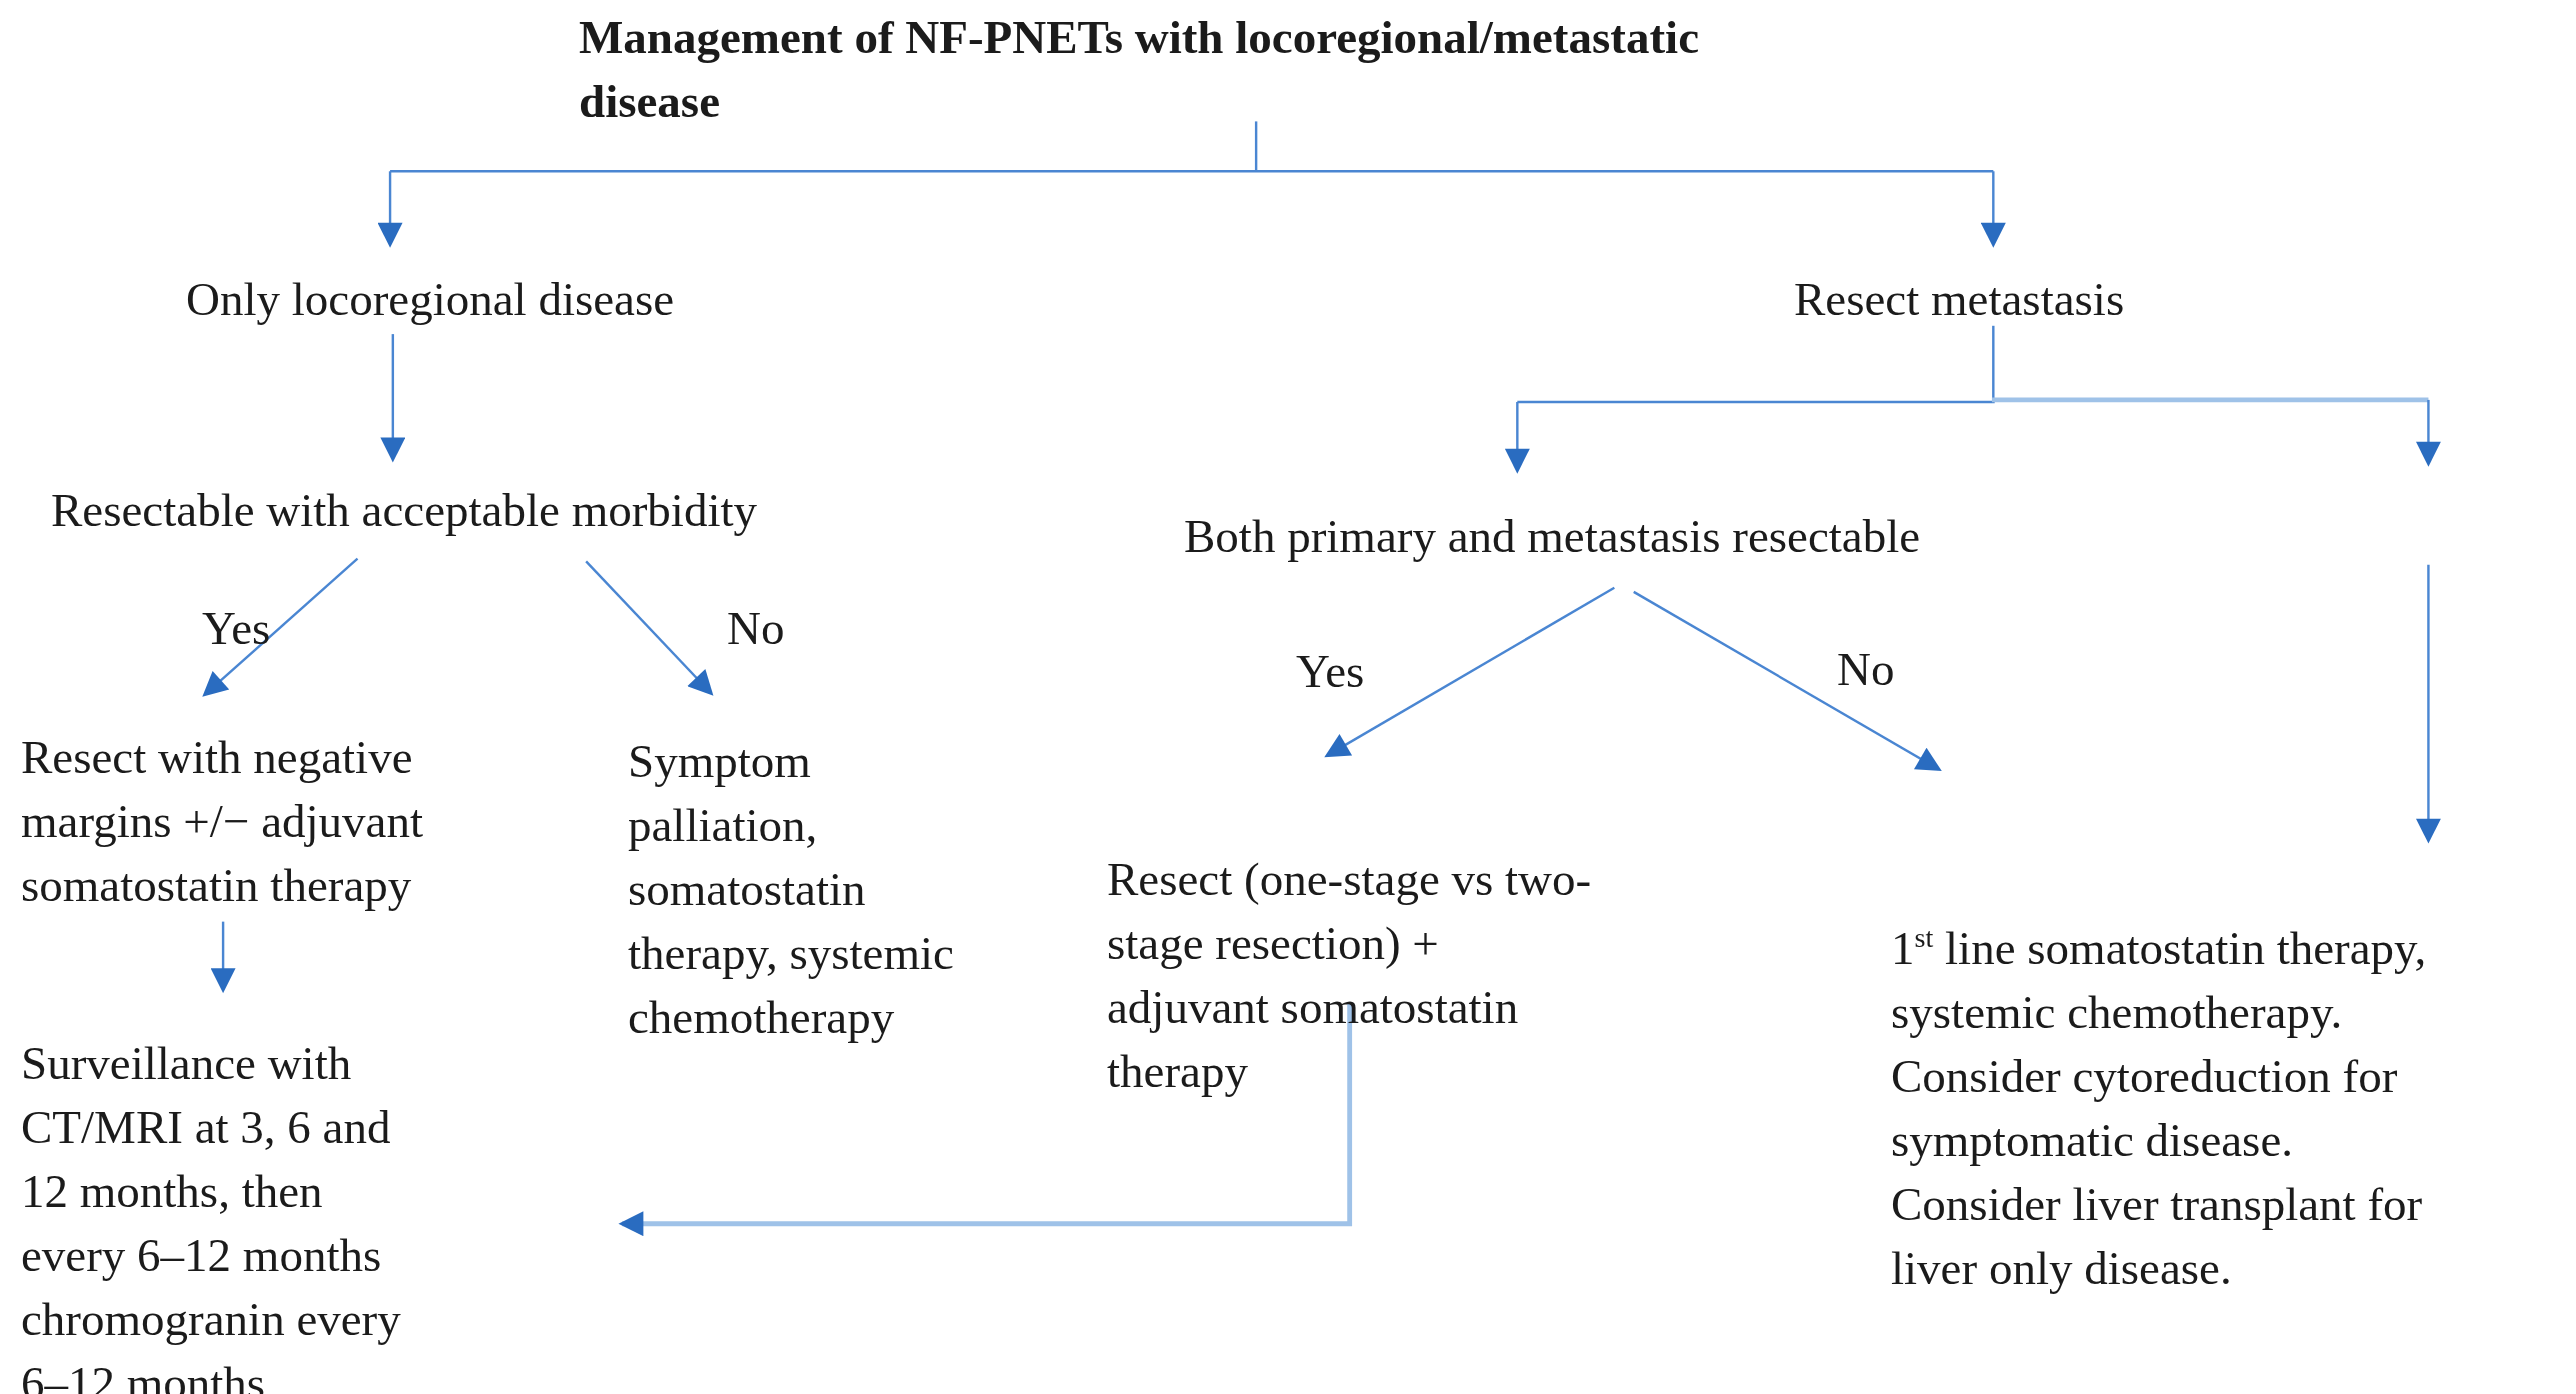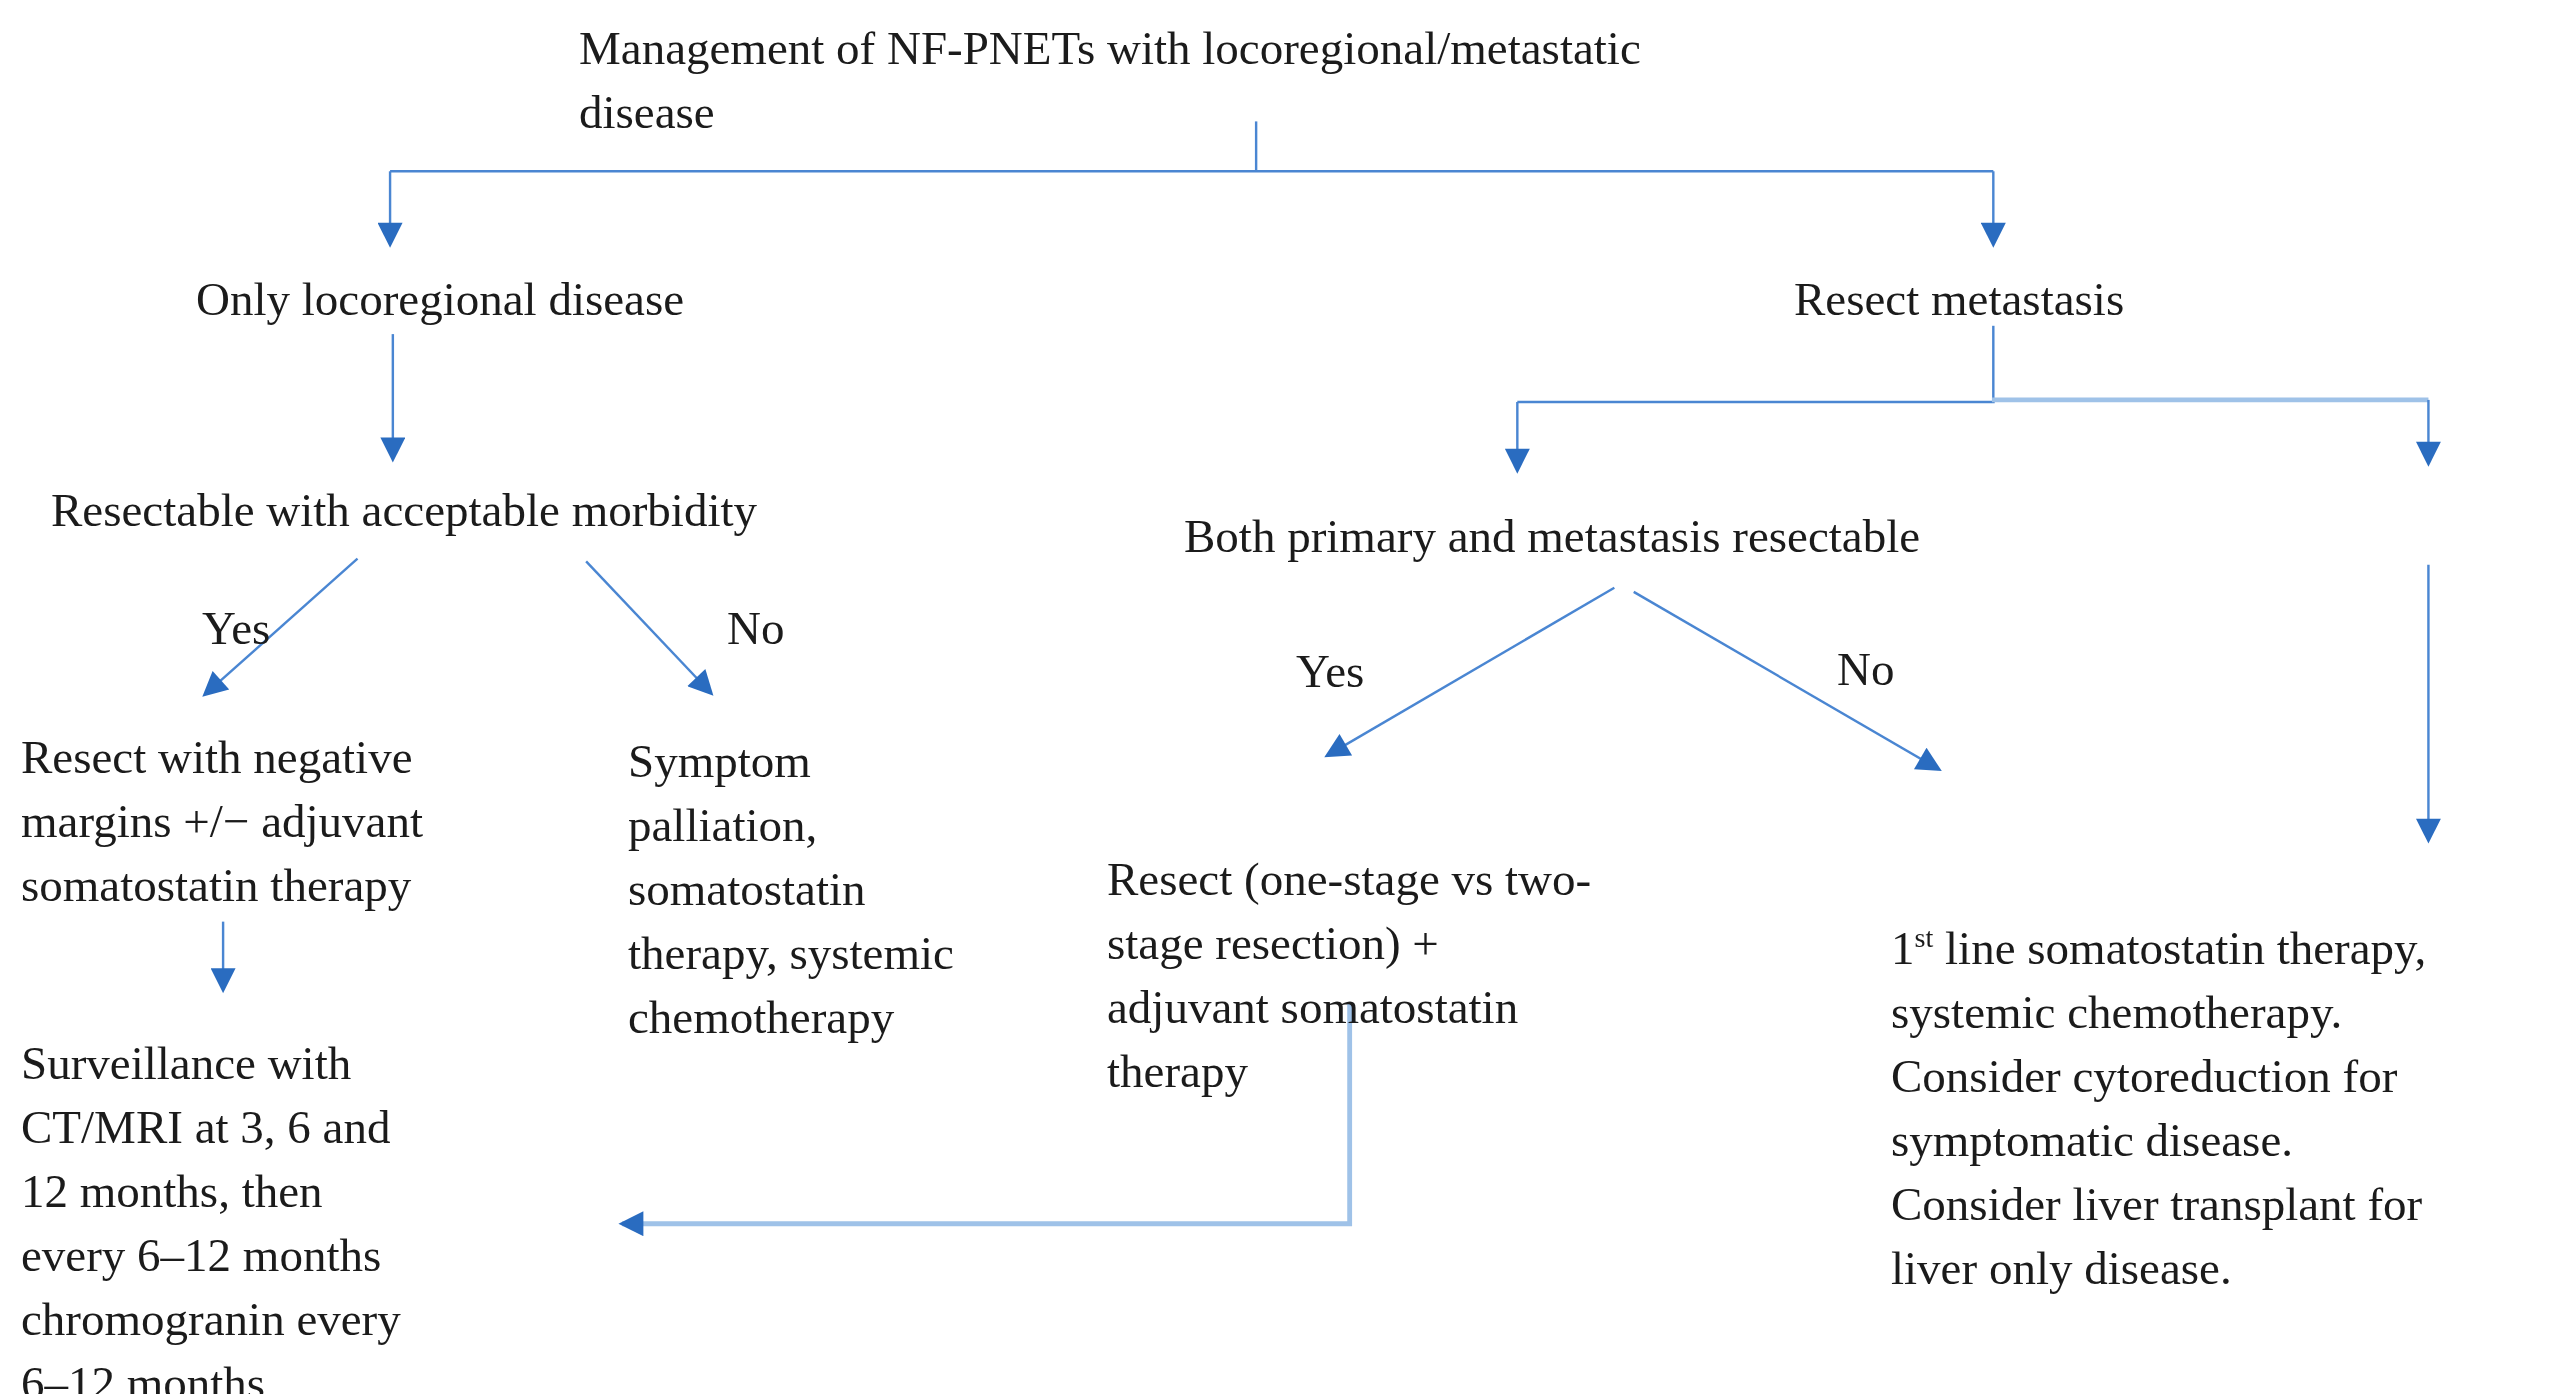--- a/index.html
+++ b/index.html
@@ -58,24 +58,24 @@
     <line class="ln" x1="3505" y1="577" x2="3505" y2="668" marker-end="url(#ah)"></line>
 
     <line class="ln" x1="2330" y1="848" x2="1916" y2="1090" marker-end="url(#ah)"></line>
     <line class="ln" x1="2358" y1="854" x2="2798" y2="1110" marker-end="url(#ah)"></line>
 
     <line class="ln" x1="3505" y1="815" x2="3505" y2="1212" marker-end="url(#ah)"></line>
 
     <polyline class="ln-light" points="1948,1448 1948,1766 898,1766" marker-end="url(#ah)"></polyline>
   </svg>
 
-  <div class="node" style="left:579px;top:16px;">Management of NF-PNETs with locoregional/metastatic
+  <div class="node" style="left:579px;top:5px;font-weight:bold;">Management of NF-PNETs with locoregional/metastatic
 disease</div>
 
-  <div class="node" style="left:186px;top:267px;margin-left:10px;">Only locoregional disease</div>
+  <div class="node" style="left:186px;top:267px;">Only locoregional disease</div>
 
   <div class="node" style="left:1794px;top:267px;">Resect metastasis</div>
 
   <div class="node" style="left:51px;top:478px;font-family:Liberation Serif, serif;">Resectable with acceptable morbidity</div>
 
   <div class="node" style="left:202px;top:596px;">Yes</div>
 
   <div class="node" style="left:727px;top:596px;">No</div>
 
   <div class="node" style="left:628px;top:729px;">Symptom

